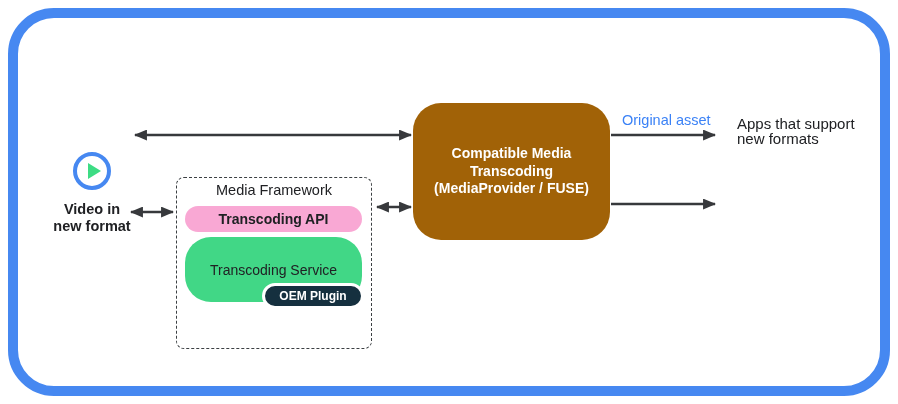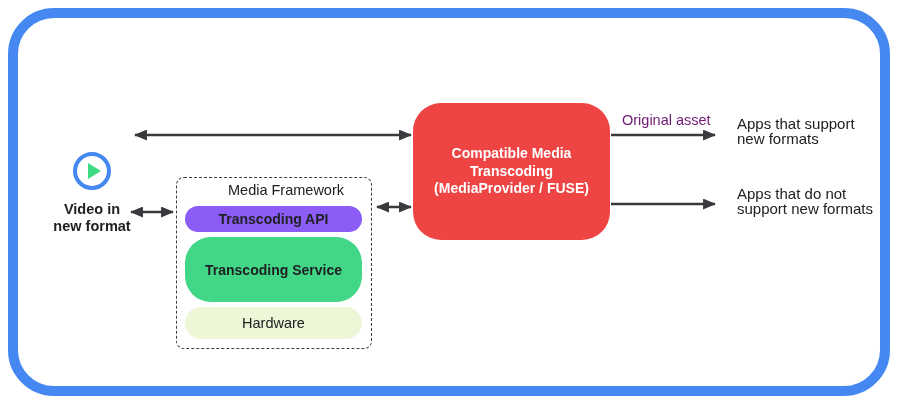--- a/index.html
+++ b/index.html
@@ -63,46 +63,46 @@
 
   .mf-box {
     position: absolute;
     left: 176px; top: 177px;
     width: 196px; height: 172px;
     border: 1.6px dashed #3c4043;
     border-radius: 8px;
   }
   .mf-title {
     position: absolute;
-    left: 188px; top: 182px;
+    left: 176px; top: 182px;
     width: 196px;
     text-align: center;
     font-size: 14.5px;
   }
 
   .pill {
     position: absolute;
     display: flex;
     align-items: center;
     justify-content: center;
     font-size: 14px;
   }
   .pill-api {
     left: 185px; top: 206px;
     width: 177px; height: 26px;
     border-radius: 13px;
-    background: #8b5cf6;
+    background: #f9a8d4;
     font-weight: 700;
   }
   .pill-service {
     left: 185px; top: 237px;
     width: 177px; height: 65px;
     border-radius: 26px;
     background: #41d786;
-    font-weight: 700;
+    font-weight: 400;
   }
   .oem-badge {
     left: 262px; top: 283px;
     width: 102px; height: 26px;
     border-radius: 13px;
     background: #15303f;
     border: 3px solid #ffffff;
     color: #ffffff;
     font-size: 12px;
     font-weight: 700;
@@ -113,37 +113,37 @@
     border-radius: 16px;
     background: #eef6d8;
     font-size: 14.5px;
   }
 
   .transcoder-box {
     position: absolute;
     left: 413px; top: 103px;
     width: 197px; height: 137px;
     border-radius: 28px;
-    background: #ef4444;
+    background: #a16207;
     display: flex;
     align-items: center;
     justify-content: center;
   }
   .transcoder-label {
     color: #ffffff;
     font-weight: 700;
     font-size: 14px;
     line-height: 17.5px;
     text-align: center;
     white-space: pre-line;
   }
 
   .asset-label {
     position: absolute;
-    color: #701a75;
+    color: #3b82f6;
     font-size: 14.5px;
     white-space: nowrap;
   }
   .asset-label.original { left: 622px; top: 112px; }
   .asset-label.transcoded { left: 622px; top: 214px; }
 
   .apps-label {
     position: absolute;
     left: 737px;
     width: 160px;
@@ -181,29 +181,27 @@
   <div class="source-label">Video in
 new format</div>
 
   <div class="mf-box"></div>
   <div class="mf-title">Media Framework</div>
 
   <div class="pill pill-api">Transcoding API</div>
 
   <div class="pill pill-service">Transcoding Service</div>
 
-
-  <div class="pill pill-hardware">Hardware</div>
+  <div class="pill oem-badge">OEM Plugin</div>
+
 
   <div class="transcoder-box">
     <div class="transcoder-label">Compatible Media
 Transcoding
 (MediaProvider / FUSE)</div>
   </div>
 
   <div class="asset-label original">Original asset</div>
 
   <div class="apps-label support">Apps that support
 new formats</div>
-  <div class="apps-label no-support">Apps that do not
-support new formats</div>
 
 </div>
 
 </body></html>

